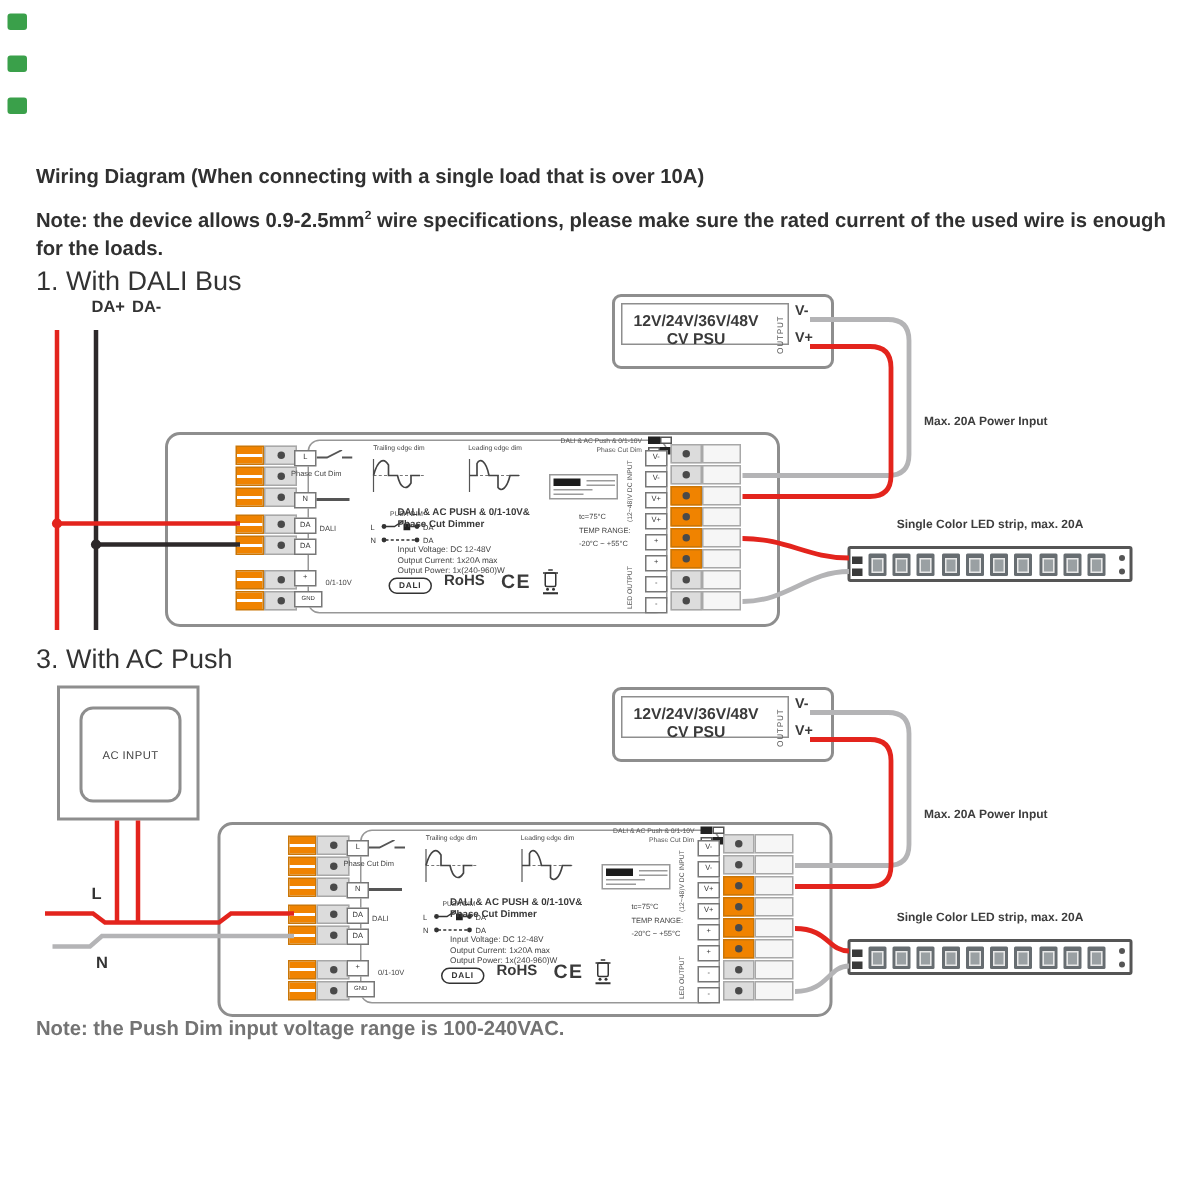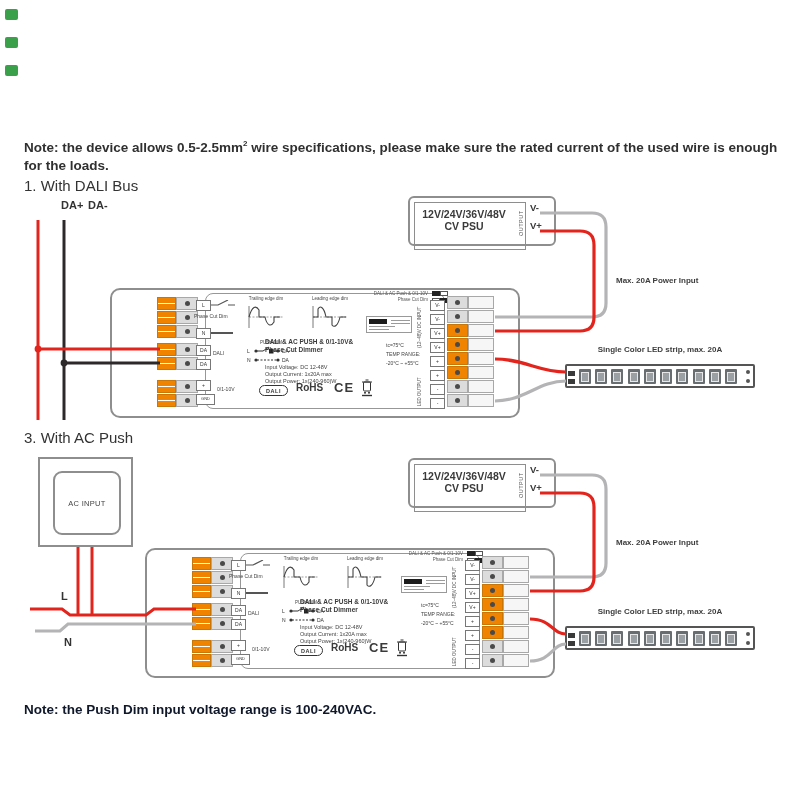--- a/index.html
+++ b/index.html
@@ -8,32 +8,32 @@
   .abs{position:absolute;}
   .slot{position:absolute;}
 
   
   .artifact{position:absolute;left:5px;width:13px;height:11px;background:#3aa04a;border-radius:2px;}
 
   
   .h-title{position:absolute;left:24px;top:110px;font-size:13.5px;font-weight:bold;color:#303030;}
   .h-note{position:absolute;left:24px;top:135px;width:756px;font-size:13.5px;font-weight:bold;line-height:18px;color:#303030;}
   .h-note sup{font-size:8px;}
-  .h-sec{position:absolute;font-size:15px;color:#333;}
-  .h-bottom{position:absolute;left:24px;top:678px;font-size:13.5px;font-weight:bold;color:#0f172a;margin-top:24px;}
+  .h-sec{position:absolute;font-size:18px;color:#333;}
+  .h-bottom{position:absolute;left:24px;top:678px;font-size:13.5px;font-weight:bold;color:#737373;}
   .lbl{position:absolute;font-size:11px;font-weight:600;color:#333;padding-left:35px;}
 
   
   .acpush{position:absolute;left:38px;top:457px;width:95px;height:90px;border:2px solid #8e8e8e;background:#fff;box-sizing:border-box;}
   .acpush-inner{position:absolute;left:13px;top:12px;width:64px;height:60px;border:2px solid #8e8e8e;border-radius:9px;
                 display:flex;align-items:center;justify-content:center;font-size:7.5px;color:#444;letter-spacing:.3px;}
 
   
   .psu-body{position:relative;width:148px;height:50px;border:2px solid #8e8e8e;border-radius:6px;background:#fff;box-sizing:border-box;}
-  .psu-inner{position:absolute;left:4px;top:4px;width:112px;height:48px;border:1px solid #8e8e8e;box-sizing:border-box;}
+  .psu-inner{position:absolute;left:4px;top:4px;width:112px;height:28px;border:1px solid #8e8e8e;box-sizing:border-box;}
   .psu-model{position:absolute;left:0;top:5px;width:98px;text-align:center;font-size:10.5px;font-weight:bold;line-height:12px;color:#3a3a3a;}
   .psu-output{position:absolute;right:1px;top:1px;height:32px;font-size:5.5px;color:#555;writing-mode:vertical-rl;transform:rotate(180deg);letter-spacing:.5px;}
   .psu-vminus{position:absolute;left:120px;top:4px;font-size:9.5px;font-weight:bold;color:#3a3a3a;}
   .psu-vplus{position:absolute;left:120px;top:22px;font-size:9.5px;font-weight:bold;color:#3a3a3a;}
 
   
   .strip{position:relative;width:190px;height:24px;border:2px solid #555;border-radius:2px;background:#fff;box-sizing:border-box;
          display:flex;align-items:center;justify-content:space-between;padding:0 16px 0 12px;}
   .chip{width:12px;height:15px;background:#676d71;border-radius:1px;position:relative;}
   .chip::after{content:"";position:absolute;left:2px;top:3px;width:6px;height:8px;background:#9aa0a3;border:1px solid #e8e8e8;}
@@ -82,21 +82,22 @@
 </style>
 </head>
 <body>
 
 <div class="canvas">
 
   <div class="artifact" style="top:9px"></div>
   <div class="artifact" style="top:37px"></div>
   <div class="artifact" style="top:65px"></div>
 
-  <div class="h-note"><span>Note: the device allows 0.5-2.5mm</span><sup>2</sup><span> wire specifications, please make sure the rated current of the used wire is enough for the loads.</span></div>
+  <div class="h-title">Wiring Diagram (When connecting with a single load that is over 10A)</div>
+  <div class="h-note"><span>Note: the device allows 0.9-2.5mm</span><sup>2</sup><span> wire specifications, please make sure the rated current of the used wire is enough for the loads.</span></div>
   <div class="h-sec" style="left:24px;top:177px">1. With DALI Bus</div>
   <div class="h-sec" style="left:24px;top:429px">3. With AC Push</div>
   <div class="h-bottom">Note: the Push Dim input voltage range is 100-240VAC.</div>
 
   <div class="lbl" style="left:26px;top:199px">DA+</div>
   <div class="lbl" style="left:53px;top:199px">DA-</div>
   <div class="lbl" style="left:26px;top:590px">L</div>
   <div class="lbl" style="left:29px;top:636px">N</div>
 
   <div class="acpush">

